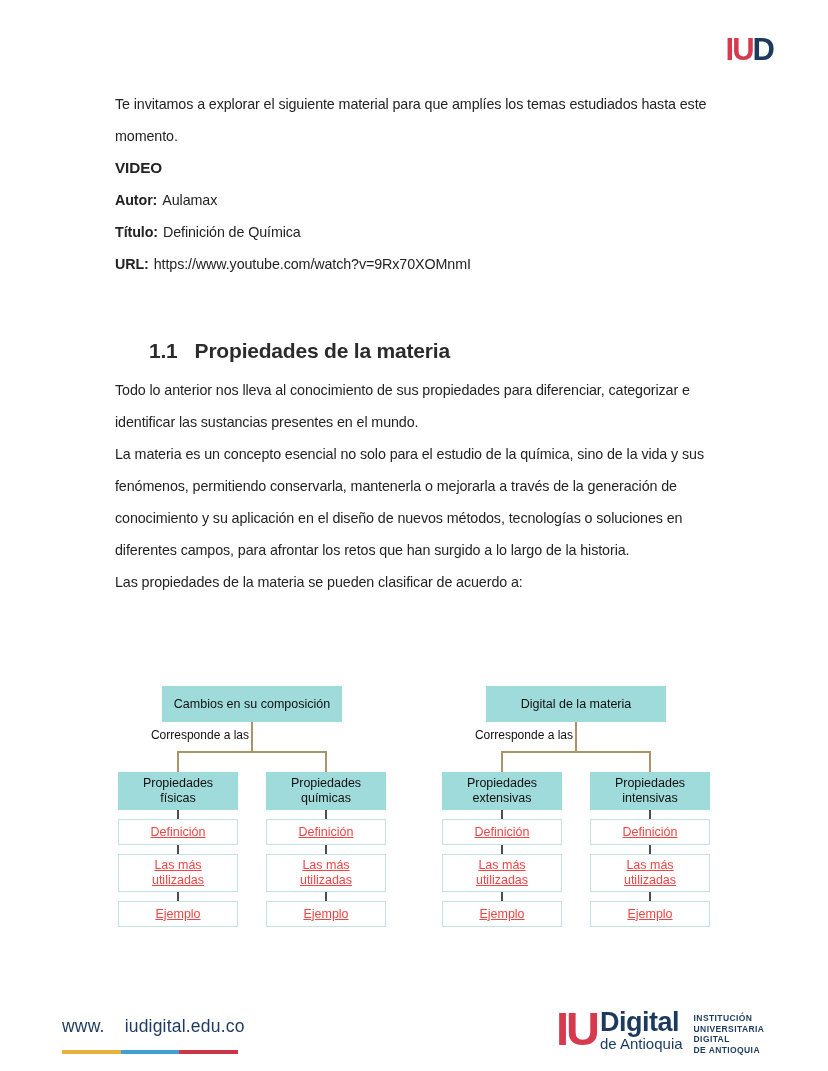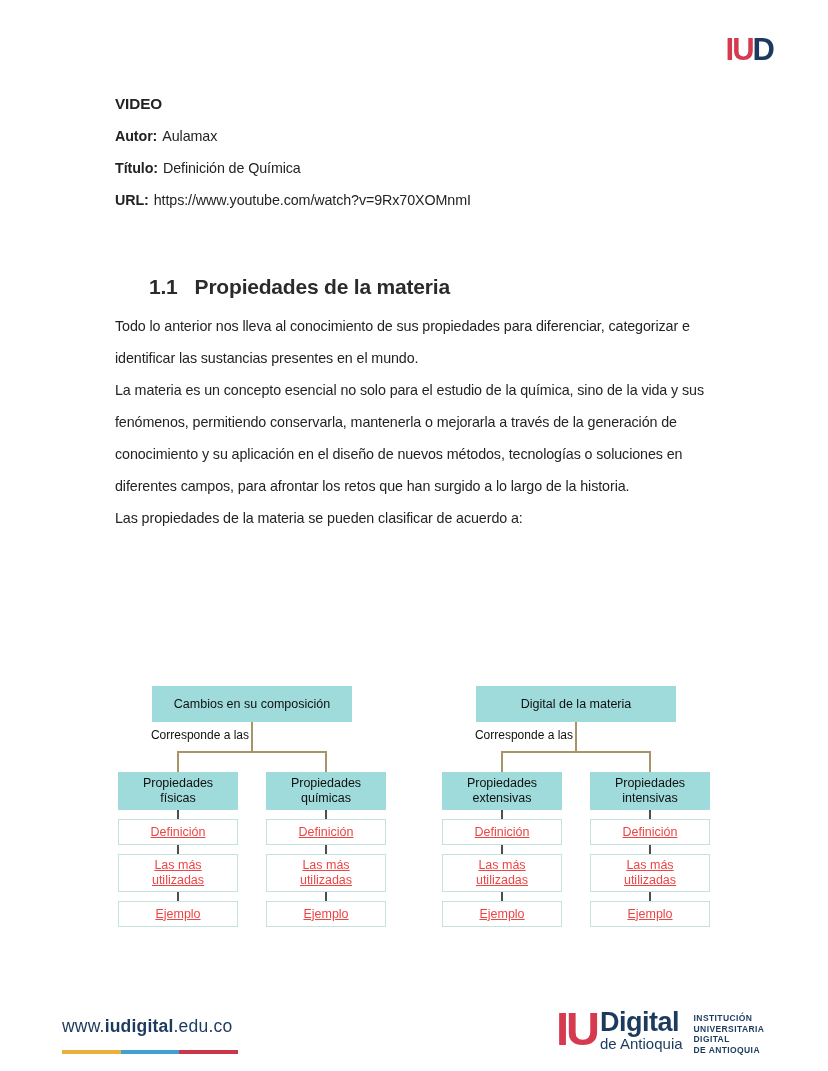--- a/index.html
+++ b/index.html
@@ -58,21 +58,21 @@
   .diagram {
     position: absolute;
     left: 118px;
     top: 686px;
     width: 592px;
     display: flex;
     justify-content: space-between;
   }
   .tree { width: 268px; position: relative; }
   .node-root {
-    width: 200px;
+    width: 180px;
     height: 36px;
     margin: 0 auto;
     background: #9EDBDA;
     display: flex;
     align-items: center;
     justify-content: center;
     font-size: 12.5px;
     color: #101010;
     text-align: center;
   }
@@ -124,21 +124,21 @@
     font-size: 12.5px;
     line-height: 15px;
     cursor: pointer;
     display: inline-block;
     max-width: 82px;
   }
 
   
   .footer-left { position: absolute; left: 62px; top: 1016px; }
   .site { font-size: 17.5px; color: #1C3A5E; letter-spacing: 0.2px; }
-  .site b { font-weight: 700; }
+  .site b { font-weight: 400; margin-left: 20px; }
   .tricolor-bar { margin-top: 13px; width: 176px; height: 4px; display: flex; }
   .tricolor-bar i { flex: 1; display: block; }
 
   .footer-logo {
     position: absolute;
     left: 556px;
     top: 1006px;
     display: flex;
     align-items: flex-start;
   }
@@ -173,20 +173,21 @@
 </head>
 <body>
 
 <div class="page">
 
   <div class="brand-mark">
     <span class="brand-iu">IU</span><span class="brand-d">D</span>
   </div>
 
   <div class="content">
+    <p>Te invitamos a explorar el siguiente material para que amplíes los temas estudiados hasta este momento.</p>
 
     <p class="video-heading">VIDEO</p>
 
     <p class="meta-line">
       <span class="label">Autor:</span><span>Aulamax</span>
     </p>
     <p class="meta-line">
       <span class="label">Título:</span><span>Definición de Química</span>
     </p>
     <p class="meta-line">

